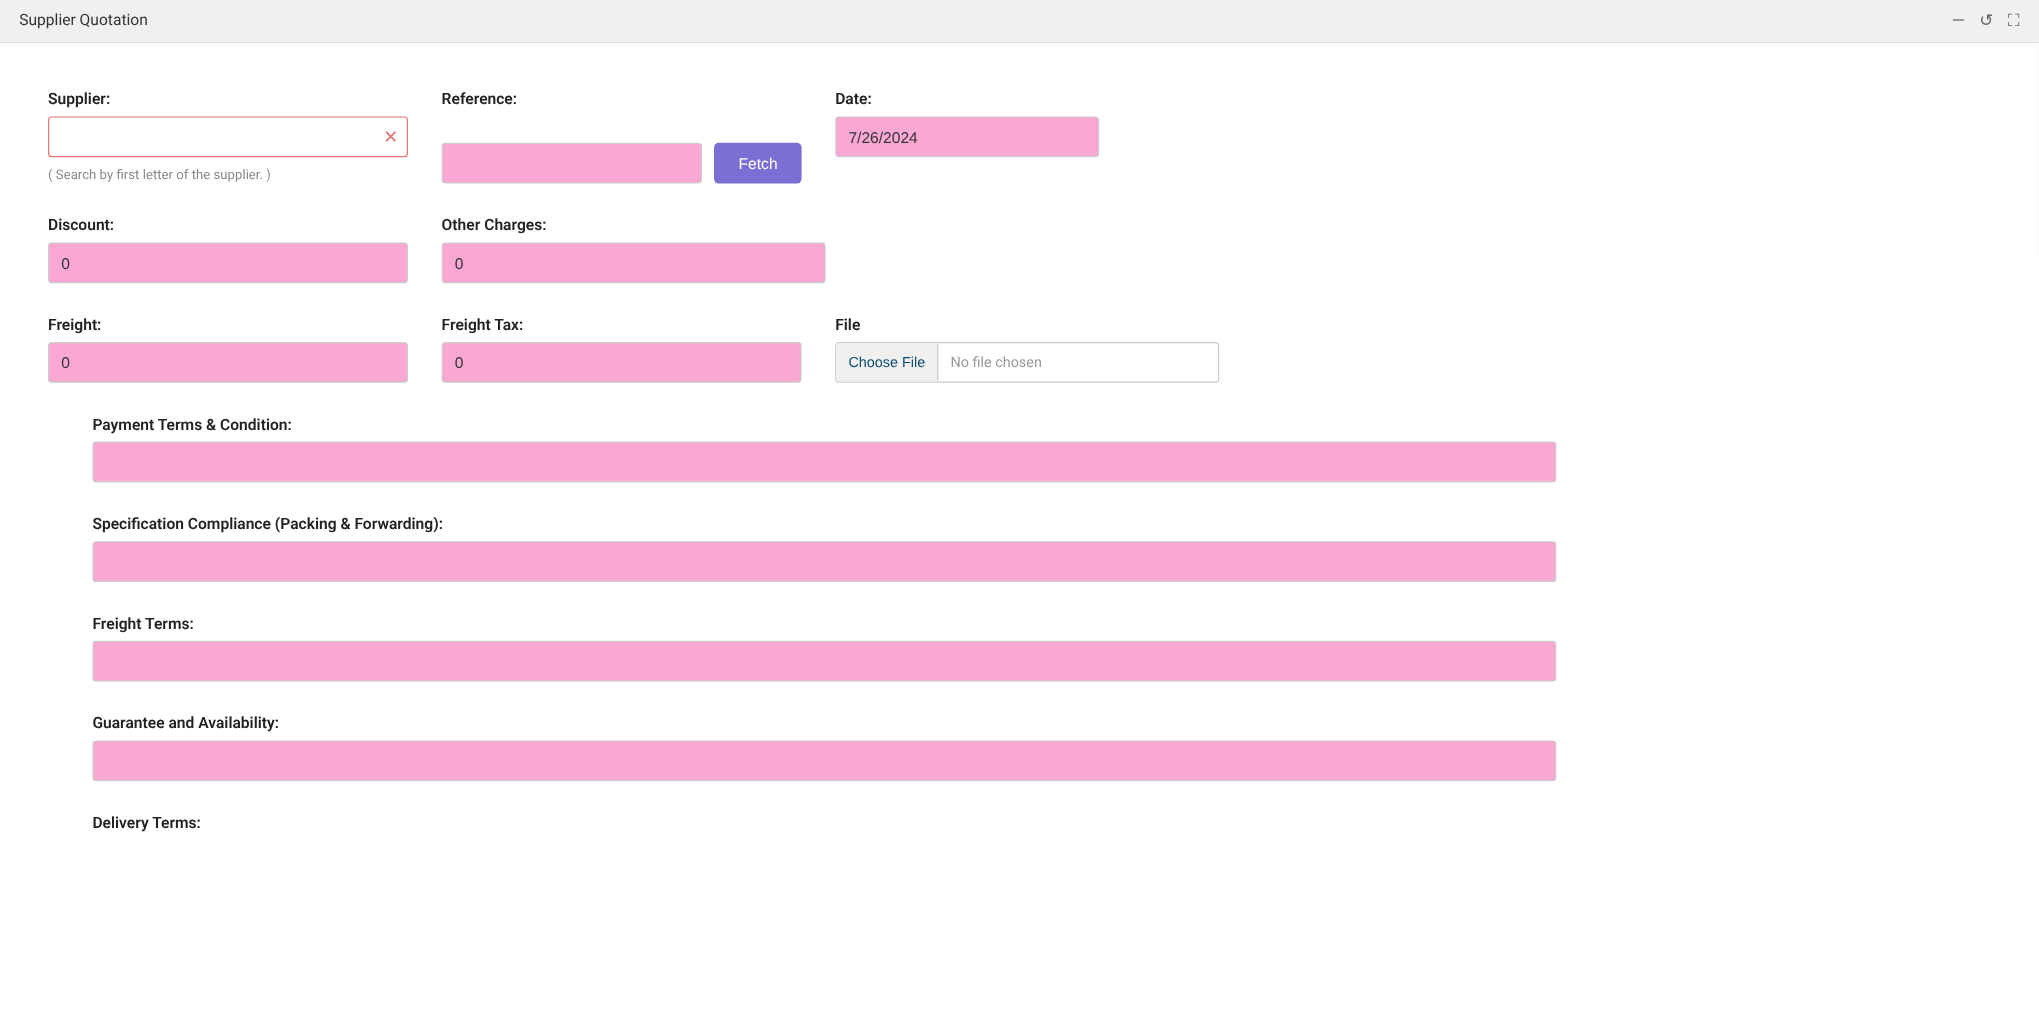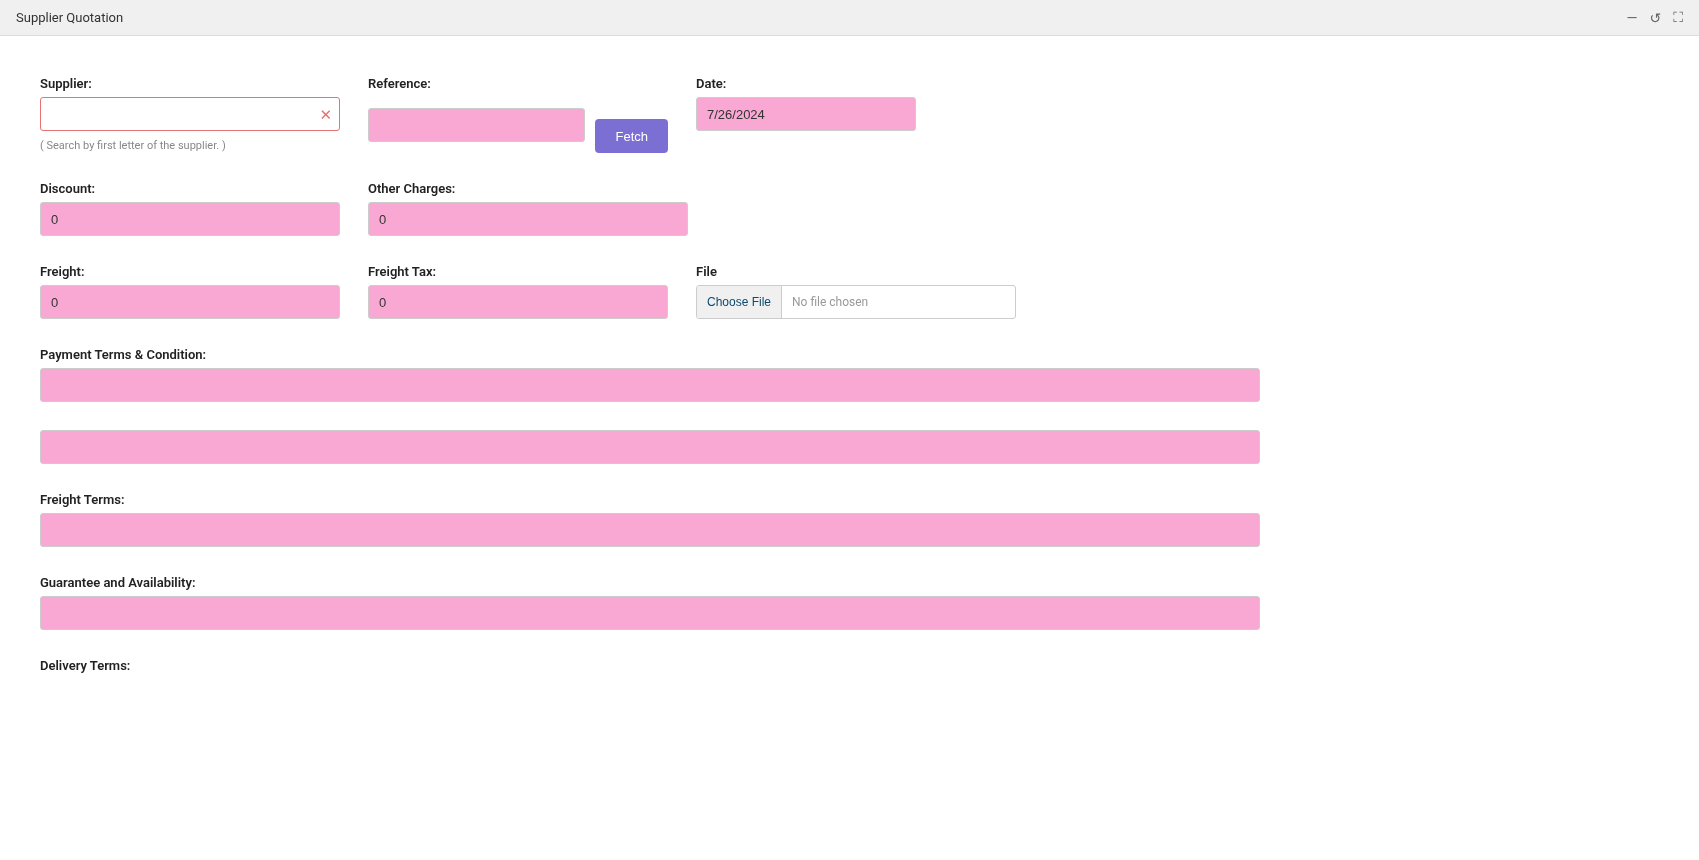--- a/index.html
+++ b/index.html
@@ -107,20 +107,21 @@
 
     .form-group.file-group {
       flex: 0 0 320px;
       max-width: 320px;
     }
 
     .form-group.full-width {
       flex: 1;
       width: 100%;
       max-width: 1220px;
+      margin-left: 37px;
     }
 
     .form-label {
       font-size: 13px;
       font-weight: 600;
       color: #222;
     }
 
     .form-input {
       border: 1px solid #ccc;
@@ -179,21 +180,21 @@
       font-size: 13px;
       cursor: pointer;
       height: 34px;
       white-space: nowrap;
       margin-top: 22px;
     }
 
     .reference-fetch-group {
       display: flex;
       flex-direction: row;
-      align-items: center;
+      align-items: flex-end;
       gap: 10px;
     }
 
     .file-input-wrapper {
       display: flex;
       align-items: center;
       border: 1px solid #ccc;
       border-radius: 3px;
       height: 34px;
       overflow: hidden;
@@ -304,20 +305,21 @@
 
   <div class="form-row">
     <div class="form-group full-width">
       <label class="form-label">Payment Terms &amp; Condition:</label>
       <input type="text" class="form-input full-row" value="" style="">
     </div>
   </div>
 
   <div class="form-row">
     <div class="form-group full-width">
+      <label class="form-label">Specification Compliance (Packing &amp; Forwarding):</label>
       <input type="text" class="form-input full-row" value="" style="">
     </div>
   </div>
 
   <div class="form-row">
     <div class="form-group full-width">
       <label class="form-label">Freight Terms:</label>
       <input type="text" class="form-input full-row" value="" style="">
     </div>
   </div>

